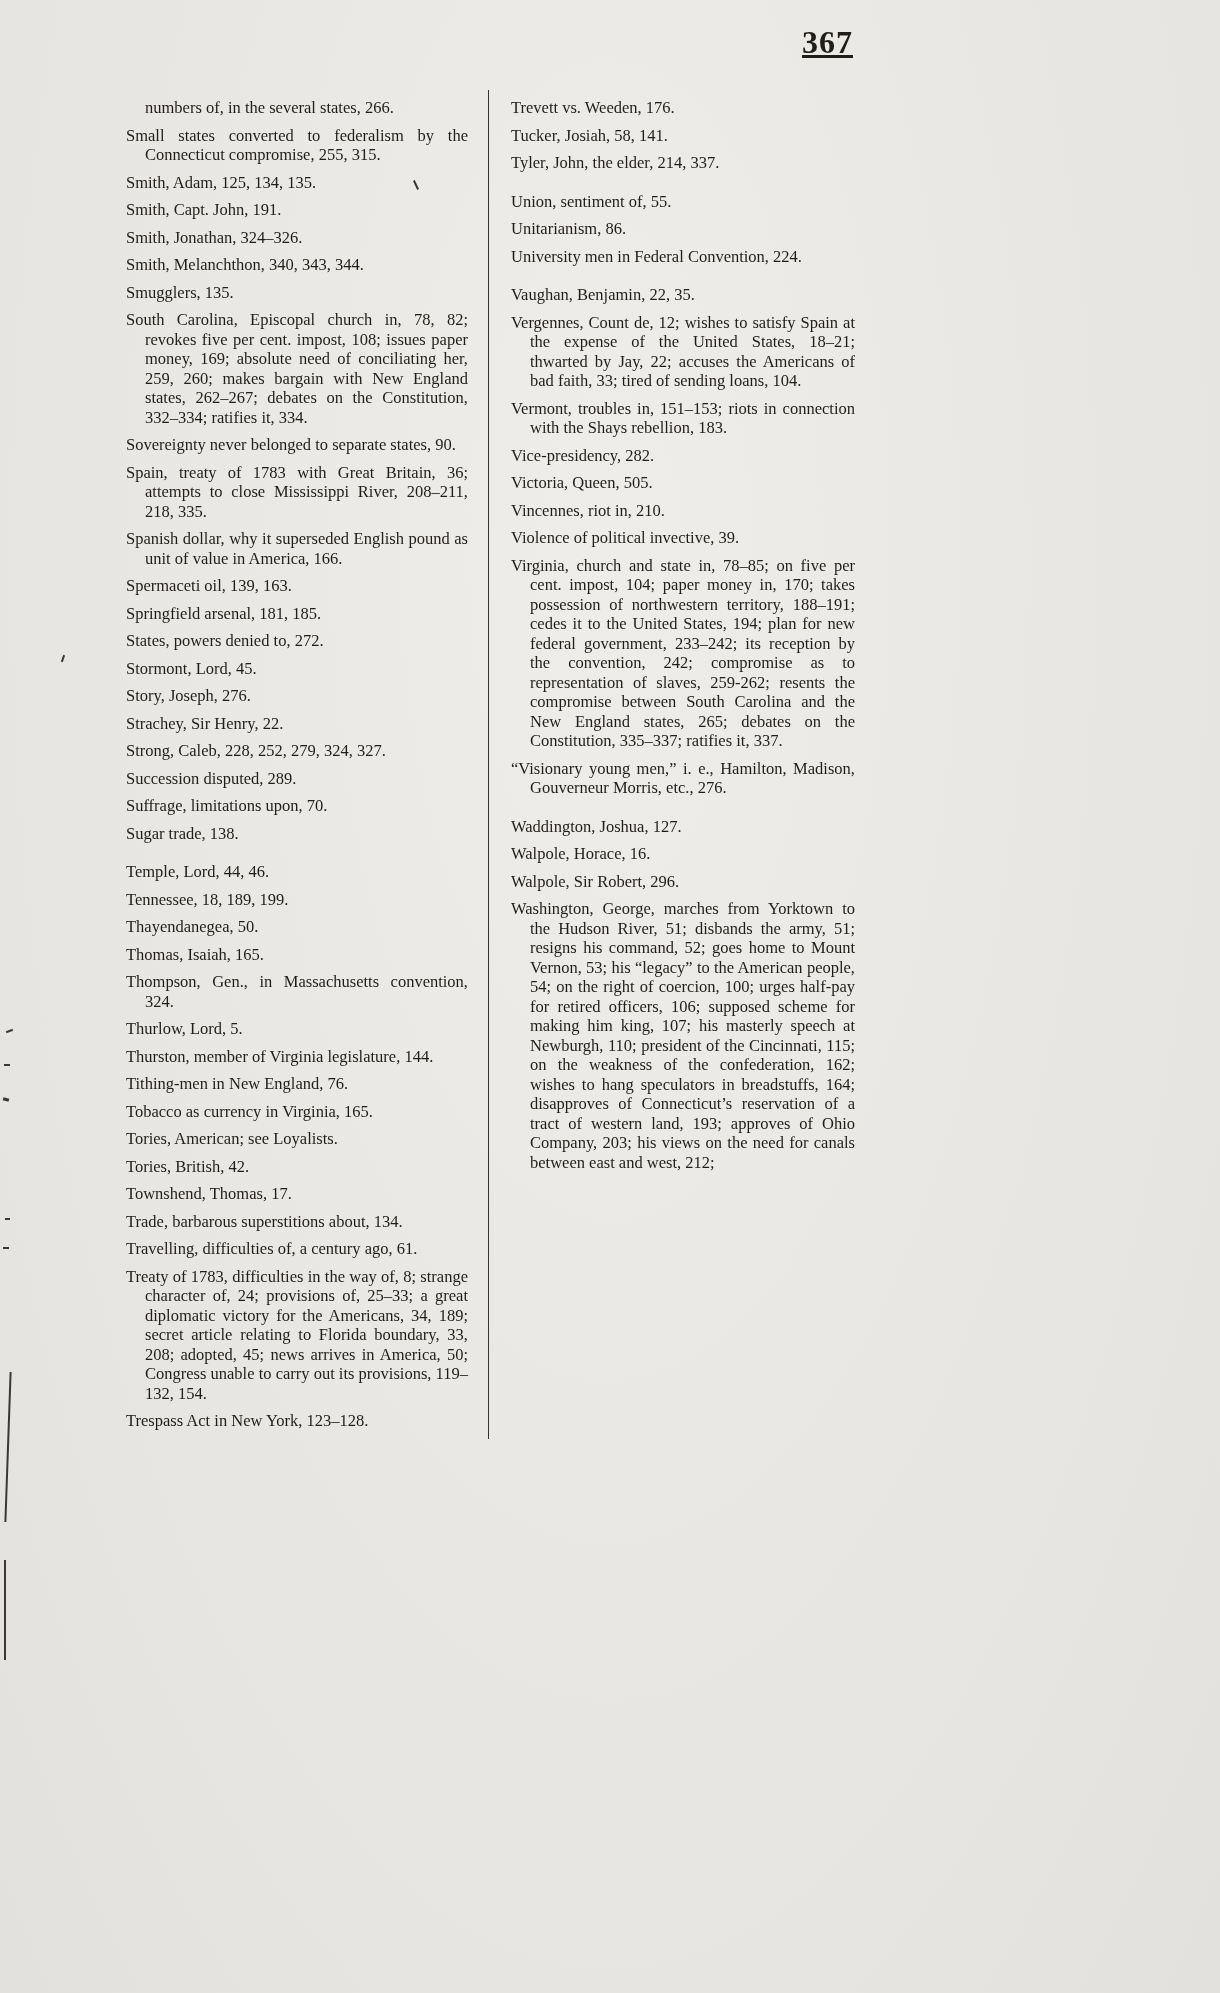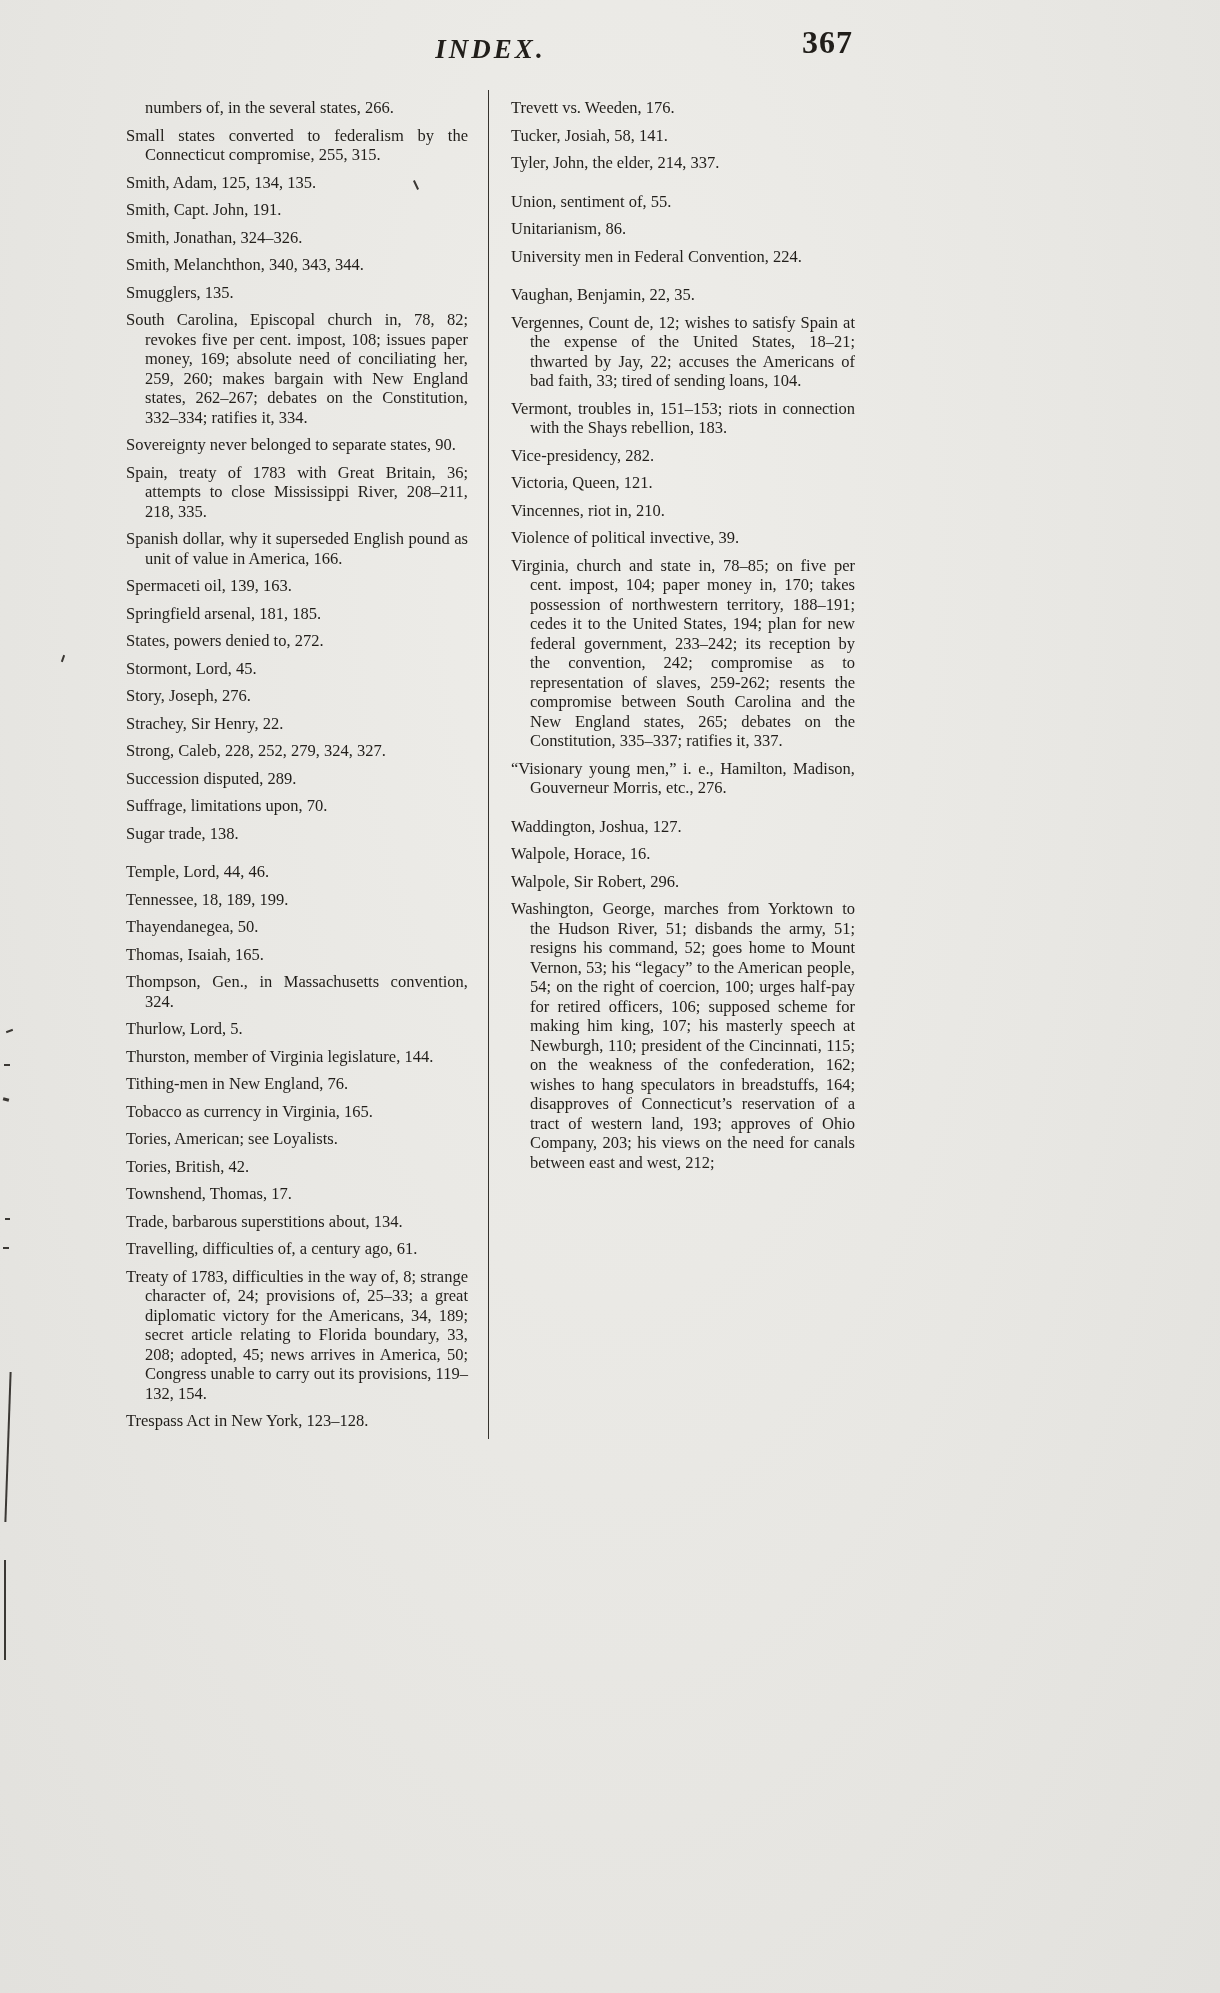--- a/index.html
+++ b/index.html
@@ -34,20 +34,21 @@
     font-size: 27px;
     letter-spacing: 3px;
   }
   .page-number {
     position: absolute;
     right: 10px;
     top: -6px;
     font-weight: bold;
     font-size: 32px;
     letter-spacing: 1px;
+    text-decoration: underline;
   }
   .columns {
     display: flex;
     font-size: 16.5px;
     line-height: 19.5px;
     text-align: justify;
   }
   .col-left { width: 358px; }
   .divider {
     width: 1px;
@@ -79,21 +80,20 @@
   <div class="artifact" style="left:5px;top:1218px;width:5px;height:2px;"></div>
   <div class="artifact" style="left:3px;top:1247px;width:6px;height:2px;"></div>
   <div class="artifact" style="left:7px;top:1372px;width:2px;height:150px;transform:rotate(2deg);"></div>
   <div class="artifact" style="left:4px;top:1560px;width:2px;height:100px;"></div>
   <div class="artifact" style="left:62px;top:655px;width:2px;height:7px;transform:rotate(20deg);"></div>
   <div class="artifact" style="left:415px;top:180px;width:2px;height:10px;transform:rotate(-25deg);"></div>
 
   <div class="text-block">
 
     <div class="page-header">
-      <div class="index-title">INDEX.</div>
       <div class="page-number">367</div>
     </div>
 
     <div class="columns">
       <div class="col-left" id="col-left">
           <p class="entry continuation">numbers of, in the several states, 266.</p>
           <p class="entry">Small states converted to federalism by the Connecticut compromise, 255, 315.</p>
           <p class="entry">Smith, Adam, 125, 134, 135.</p>
           <p class="entry">Smith, Capt. John, 191.</p>
           <p class="entry">Smith, Jonathan, 324–326.</p>
@@ -135,21 +135,21 @@
           <p class="entry">Trevett vs. Weeden, 176.</p>
           <p class="entry">Tucker, Josiah, 58, 141.</p>
           <p class="entry">Tyler, John, the elder, 214, 337.</p>
           <p class="entry gap">Union, sentiment of, 55.</p>
           <p class="entry">Unitarianism, 86.</p>
           <p class="entry">University men in Federal Convention, 224.</p>
           <p class="entry gap">Vaughan, Benjamin, 22, 35.</p>
           <p class="entry">Vergennes, Count de, 12; wishes to satisfy Spain at the expense of the United States, 18–21; thwarted by Jay, 22; accuses the Americans of bad faith, 33; tired of sending loans, 104.</p>
           <p class="entry">Vermont, troubles in, 151–153; riots in connection with the Shays rebellion, 183.</p>
           <p class="entry">Vice-presidency, 282.</p>
-          <p class="entry">Victoria, Queen, 121.</p>
+          <p class="entry">Victoria, Queen, 505.</p>
           <p class="entry">Vincennes, riot in, 210.</p>
           <p class="entry">Violence of political invective, 39.</p>
           <p class="entry">Virginia, church and state in, 78–85; on five per cent. impost, 104; paper money in, 170; takes possession of northwestern territory, 188–191; cedes it to the United States, 194; plan for new federal government, 233–242; its reception by the convention, 242; compromise as to representation of slaves, 259-262; resents the compromise between South Carolina and the New England states, 265; debates on the Constitution, 335–337; ratifies it, 337.</p>
           <p class="entry">“Visionary young men,” i. e., Hamilton, Madison, Gouverneur Morris, etc., 276.</p>
           <p class="entry gap">Waddington, Joshua, 127.</p>
           <p class="entry">Walpole, Horace, 16.</p>
           <p class="entry">Walpole, Sir Robert, 296.</p>
           <p class="entry">Washington, George, marches from Yorktown to the Hudson River, 51; disbands the army, 51; resigns his command, 52; goes home to Mount Vernon, 53; his “legacy” to the American people, 54; on the right of coercion, 100; urges half-pay for retired officers, 106; supposed scheme for making him king, 107; his masterly speech at Newburgh, 110; president of the Cincinnati, 115; on the weakness of the confederation, 162; wishes to hang speculators in breadstuffs, 164; disapproves of Connecticut’s reservation of a tract of western land, 193; approves of Ohio Company, 203; his views on the need for canals between east and west, 212;</p>
         </div>
     </div>

